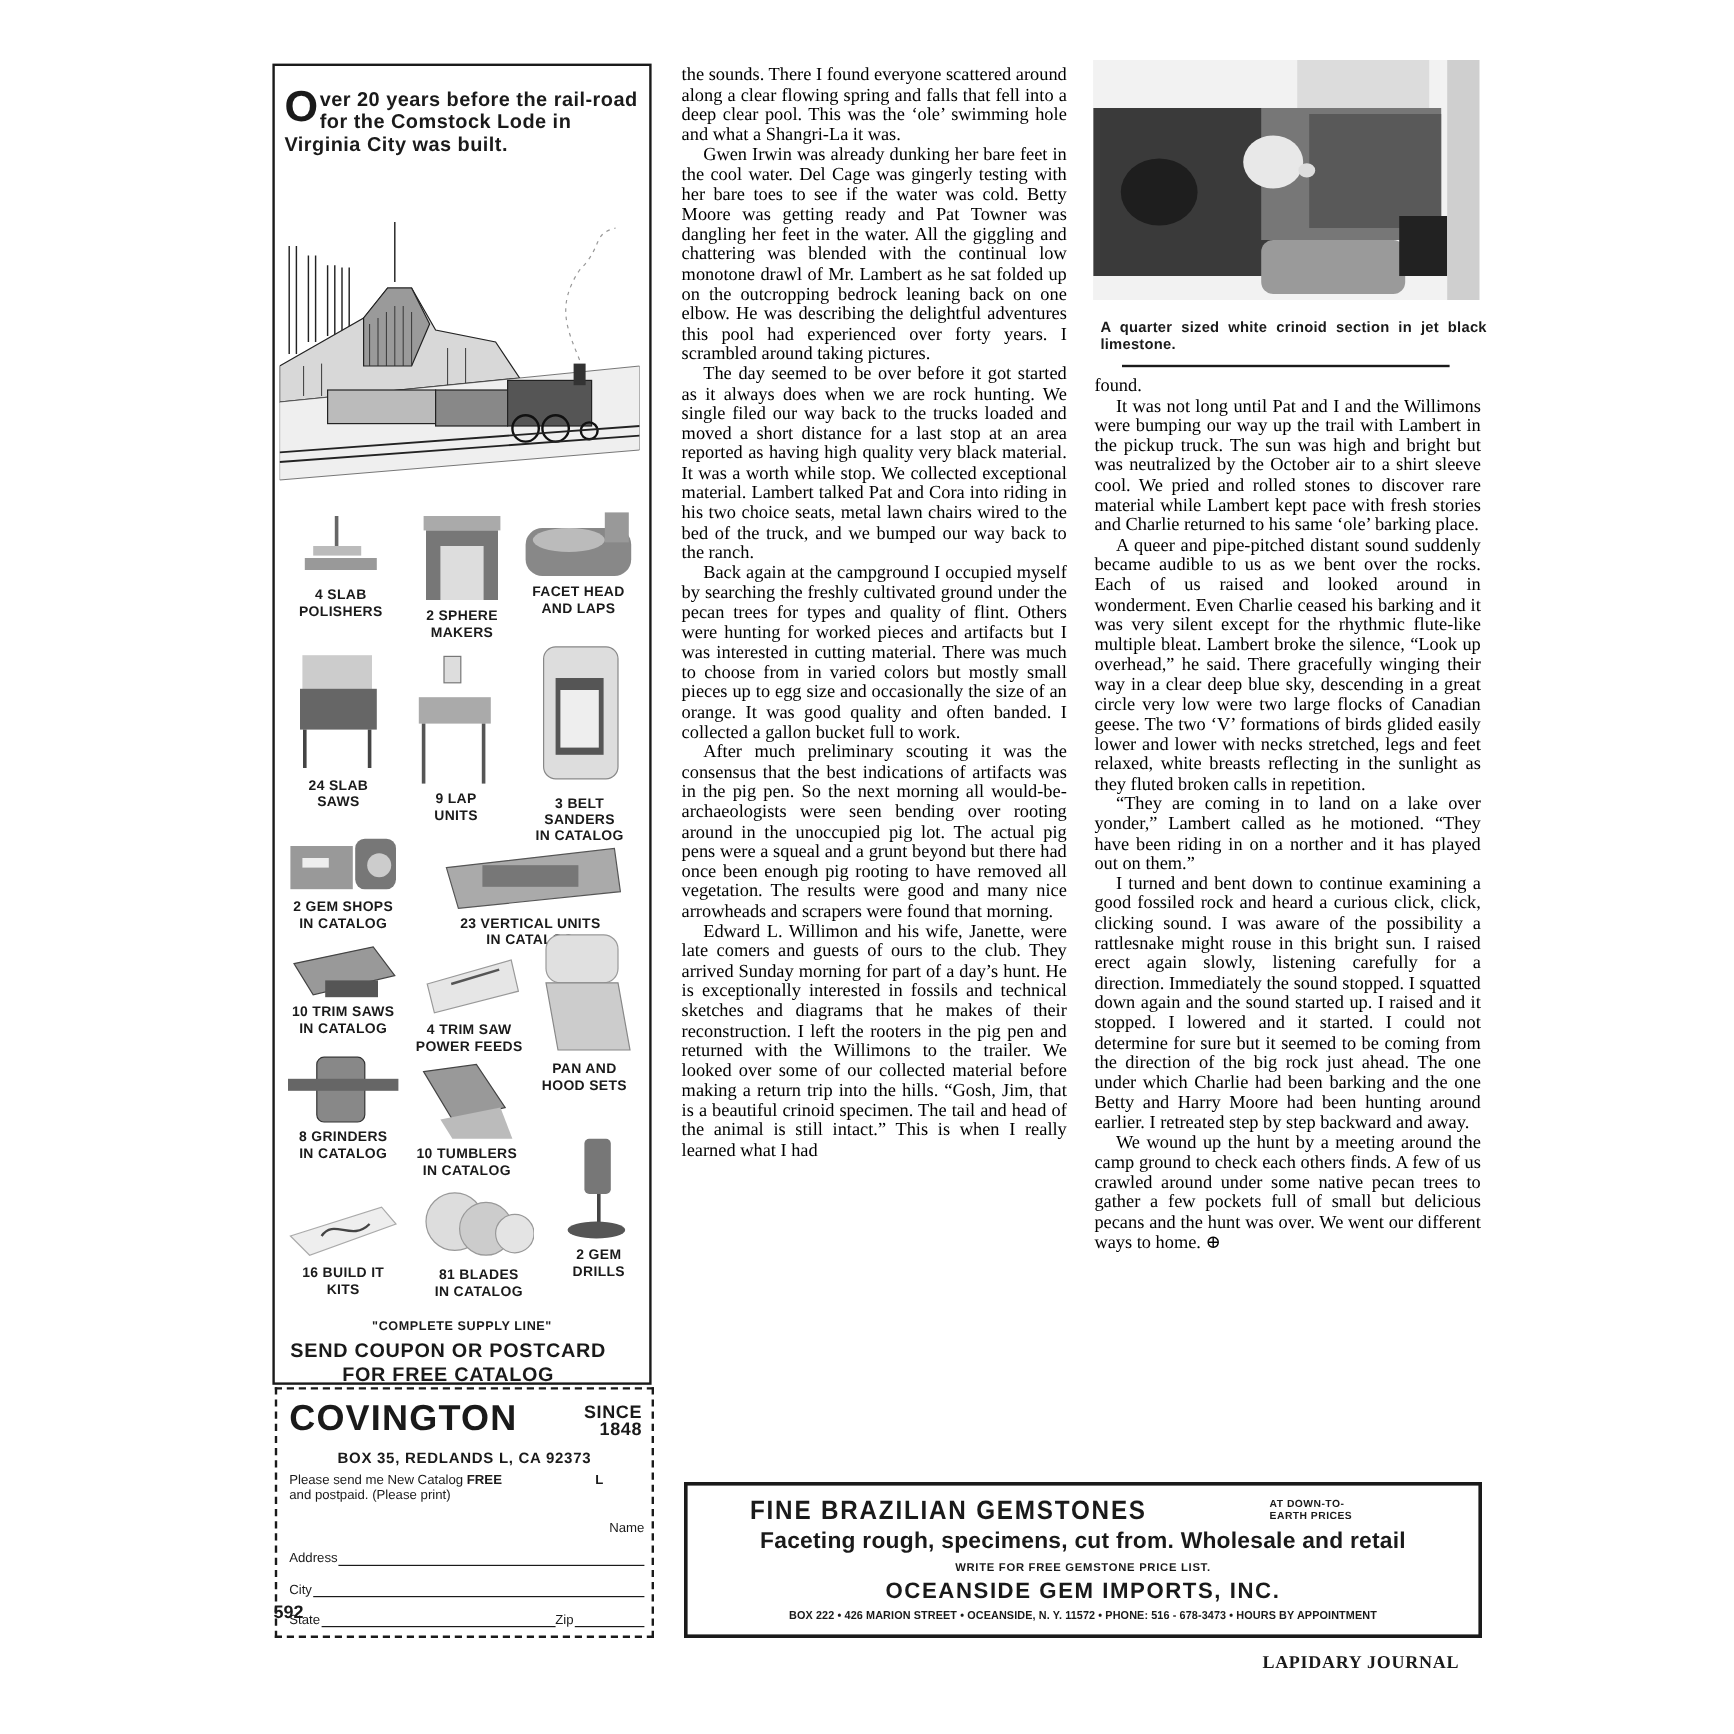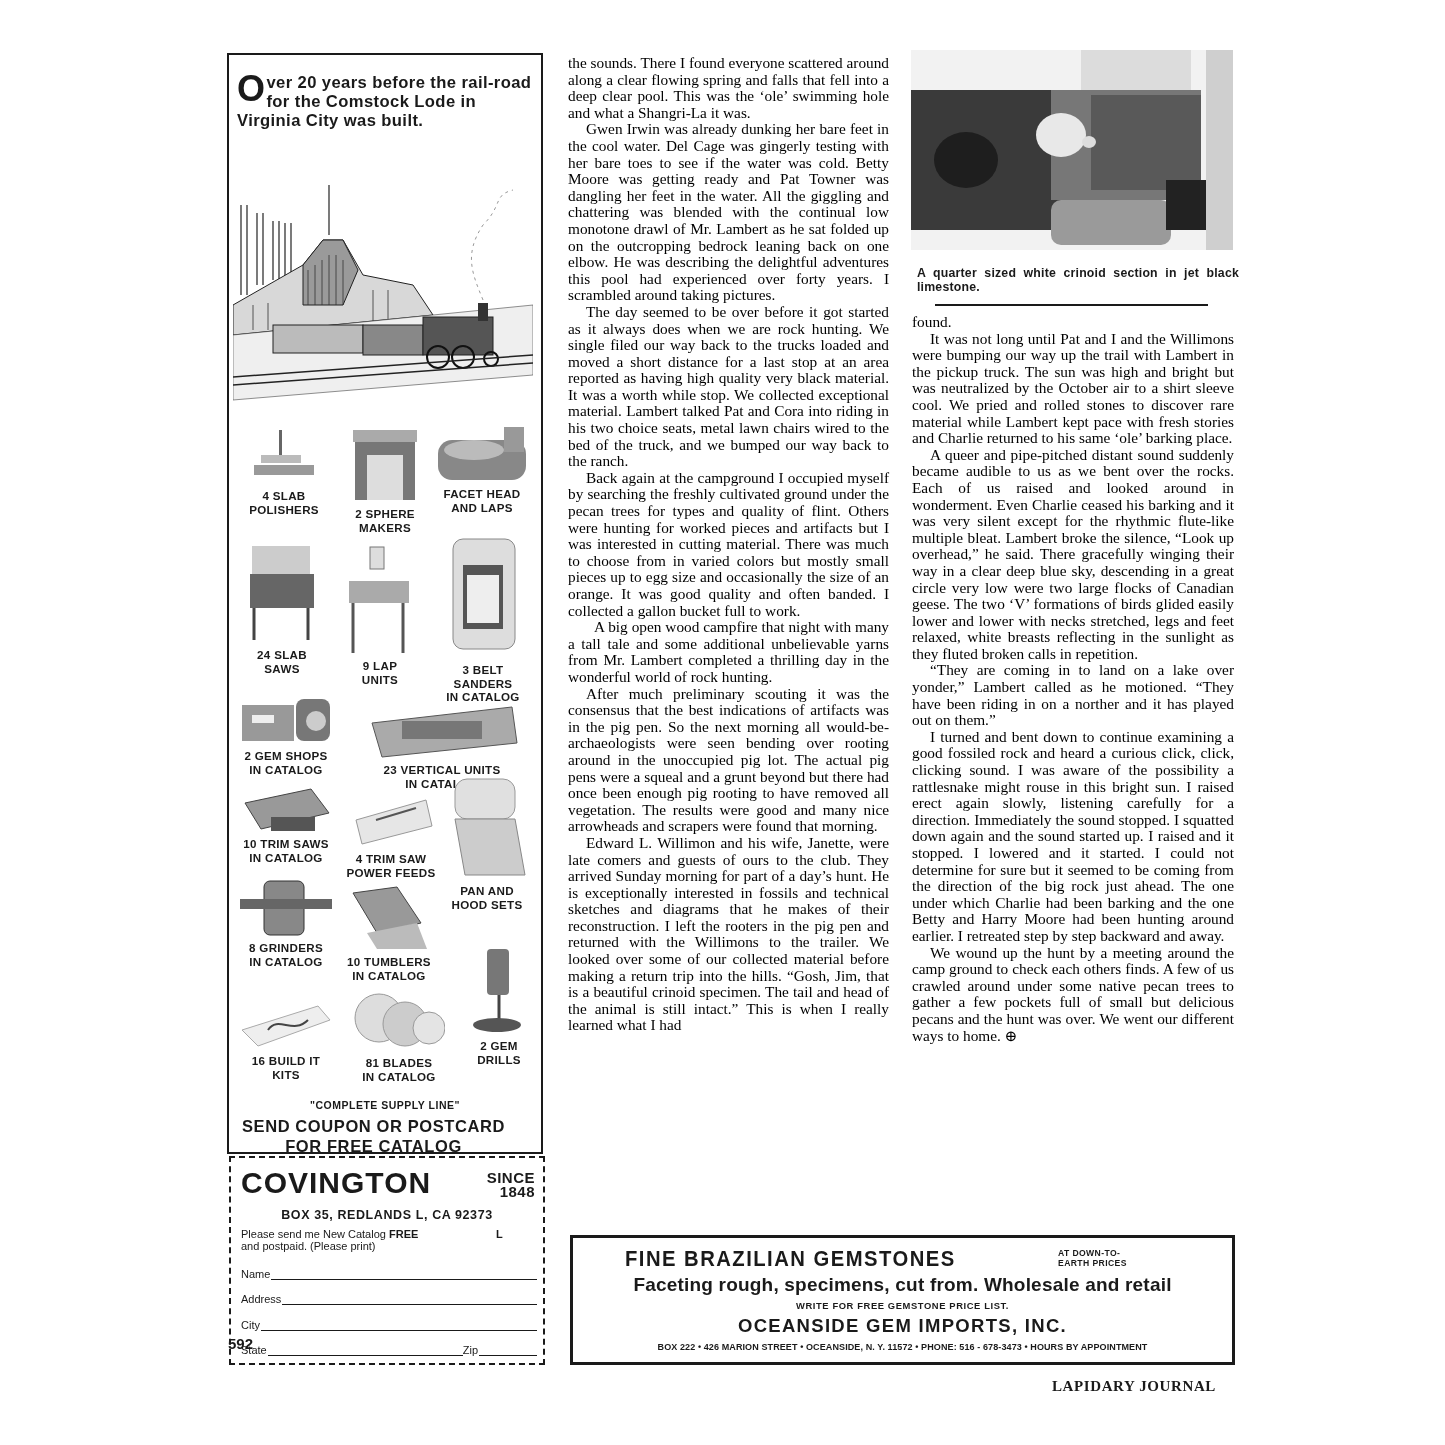--- a/index.html
+++ b/index.html
@@ -365,21 +365,21 @@
   <div class="since">
     <div>SINCE</div>
     <div>1848</div>
   </div>
   <div class="address">BOX 35, REDLANDS L, CA 92373</div>
   <div class="request">
     <div><span>Please send me New Catalog </span><span class="free">FREE</span></div>
     <div>and postpaid.  (Please print)</div>
     <span class="code">L</span>
   </div>
-  <div class="field" style="top:110px;">
+  <div class="field" style="top:110px;flex-direction:column;">
     <span>Name</span>
       <span class="line"></span>
   </div>
   <div class="field" style="top:135px;">
     <span>Address</span>
       <span class="line"></span>
   </div>
   <div class="field" style="top:161px;">
     <span>City</span>
       <span class="line"></span>
@@ -392,21 +392,20 @@
   </div>
 </div>
 
 <div class="page-number sans">592</div>
 
 <div id="col-mid" class="col serif">
   <p>the sounds.  There I found everyone scattered around along a clear flowing spring and falls that fell into a deep clear pool. This was the ‘ole’ swimming hole and what a Shangri-La it was.</p>
   <p class="ind">Gwen Irwin was already dunking her bare feet in the cool water. Del Cage was gingerly testing with her bare toes to see if the water was cold.  Betty Moore was getting ready and Pat Towner was dangling her feet in the water. All the giggling and chattering was blended with the continual low monotone drawl of Mr. Lambert as he sat folded up on the outcropping bedrock leaning back on one elbow.  He was describing the delightful adventures this pool had experienced over forty years. I scrambled around taking pictures.</p>
   <p class="ind">The day seemed to be over before it got started as it always does when we are rock hunting.  We single filed our way back to the trucks loaded and moved a short distance for a last stop at an area reported as having high quality very black material.  It was a worth while stop.  We collected exceptional material.  Lambert talked Pat and Cora into riding in his two choice seats, metal lawn chairs wired to the bed of the truck, and we bumped our way back to the ranch.</p>
   <p class="ind">Back again at the campground I occupied myself by searching the freshly cultivated ground under the pecan trees for types and quality of flint.  Others were hunting for worked pieces and artifacts but I was interested in cutting material. There was much to choose from in varied colors but mostly small pieces up to egg size and occasionally the size of an orange. It was good quality and often banded.  I collected a gallon bucket full to work.</p>
-  <p class="ind2">A big open wood campfire that night with many a tall tale and some additional unbelievable yarns from Mr. Lambert completed a thrilling day in the wonderful world of rock hunting.</p>
   <p class="ind">After much preliminary scouting it was the consensus that the best indications of artifacts was in the pig pen.  So the next morning all would-be-archaeologists were seen bending over rooting around in the unoccupied pig lot.  The actual pig pens were a squeal and a grunt beyond but there had once been enough pig rooting to have removed all vegetation.  The results were good and many nice arrowheads and scrapers were found that morning.</p>
   <p class="ind">Edward L. Willimon and his wife, Janette, were late comers and guests of ours to the club.  They arrived Sunday morning for part of a day’s hunt.  He is exceptionally interested in fossils and technical sketches and diagrams that he makes of their reconstruction.  I left the rooters in the pig pen and returned with the Willimons to the trailer. We looked over some of our collected material before making a return trip into the hills.  “Gosh, Jim, that is a beautiful crinoid specimen.  The tail and head of the animal is still intact.” This is when I really learned what I had</p>
 </div>
 
 <svg id="photo" viewBox="0 0 322 200" preserveAspectRatio="none">
   <rect x="0" y="0" width="322" height="200" fill="#f2f2f2"></rect>
   <rect x="0" y="40" width="200" height="140" fill="#3a3a3a"></rect>
   <rect x="140" y="40" width="150" height="110" fill="#777"></rect>
   <rect x="180" y="45" width="110" height="95" fill="#595959"></rect>
   <ellipse cx="150" cy="85" rx="25" ry="22" fill="#e8e8e8"></ellipse>

